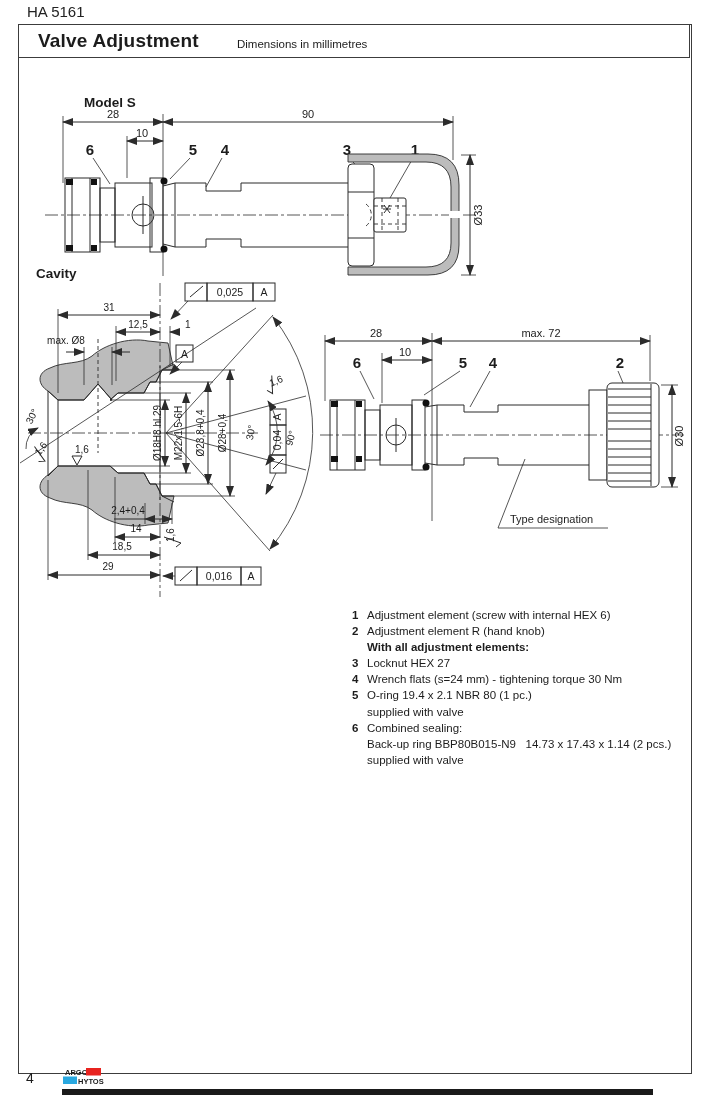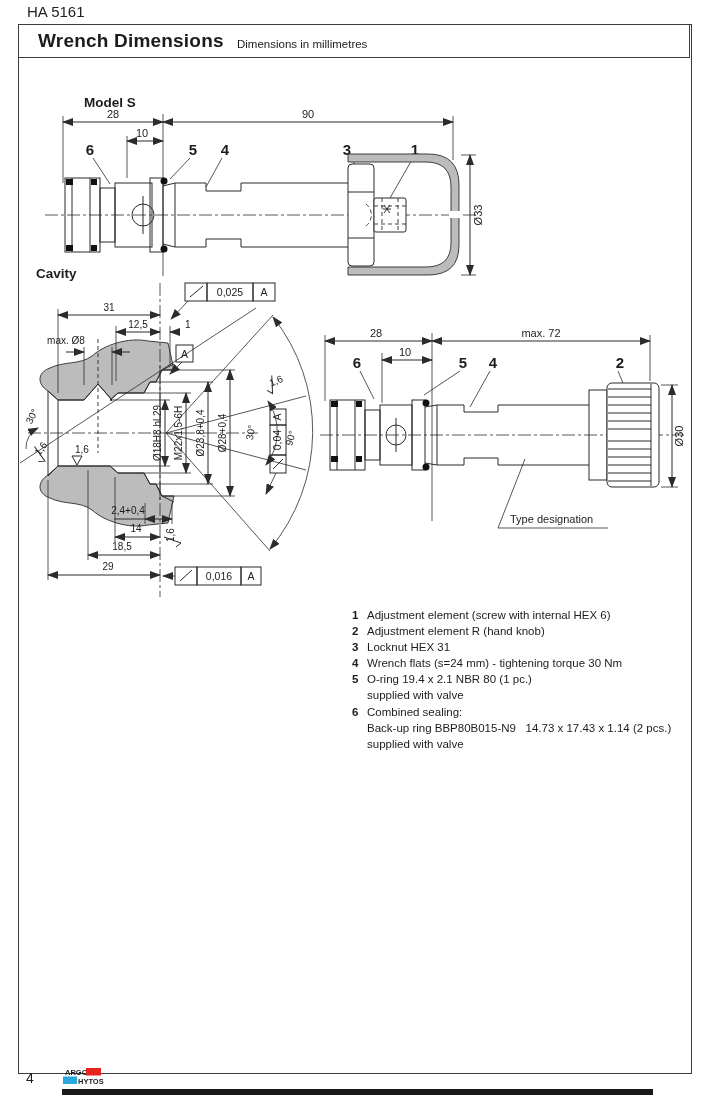--- a/index.html
+++ b/index.html
@@ -35,21 +35,21 @@
   .page-num{left:26px;top:1070px;font-size:14px;}
   .logo{left:63px;top:1067px;}
   .bottom-bar{left:62px;top:1089px;width:591px;height:6px;background:#1a1a1a;}
 </style>
 </head>
 <body>
 
 <div class="abs doc-code">HA 5161</div>
 <div class="abs main-box"></div>
 <div class="abs header-strip"></div>
-<div class="abs title">Wrench Dimensions</div>
+<div class="abs title">Valve Adjustment</div>
 <div class="abs subtitle">Dimensions in millimetres</div>
 <div class="abs sec-head model-s-head">Model S</div>
 <div class="abs sec-head cavity-head">Cavity</div>
 
 <svg class="abs" style="left:30px;top:108px;" width="465" height="170" viewBox="0 0 465 170">
   <defs>
     <marker id="msA" markerWidth="11" markerHeight="8" refX="10" refY="4" orient="auto-start-reverse" markerUnits="userSpaceOnUse">
       <path d="M0,0 L11,4 L0,8 Z" fill="#2b2b2b"></path>
     </marker>
   </defs>
@@ -363,23 +363,27 @@
 
 <div class="abs legend">
   <div class="lg-row">
       <span class="num">1</span>
       <span class="txt">Adjustment element (screw with internal HEX 6)</span>
     </div>
   <div class="lg-row">
       <span class="num">2</span>
       <span class="txt">Adjustment element R (hand knob)</span>
     </div>
+  <div class="lg-row bold">
+      <span class="num"></span>
+      <span class="txt">With all adjustment elements:</span>
+    </div>
   <div class="lg-row">
       <span class="num">3</span>
-      <span class="txt">Locknut HEX 31</span>
+      <span class="txt">Locknut HEX 27</span>
     </div>
   <div class="lg-row">
       <span class="num">4</span>
       <span class="txt">Wrench flats (s=24 mm) - tightening torque 30 Nm</span>
     </div>
   <div class="lg-row">
       <span class="num">5</span>
       <span class="txt">O-ring 19.4 x 2.1 NBR 80 (1 pc.)</span>
     </div>
   <div class="lg-row">

